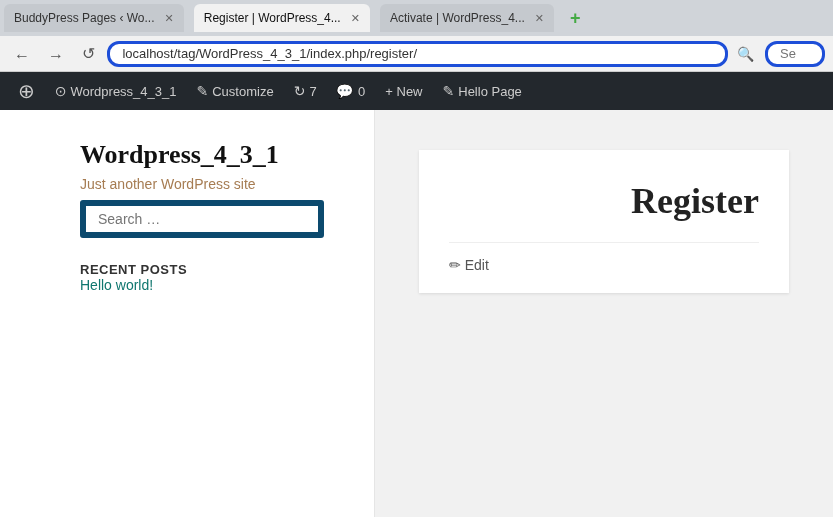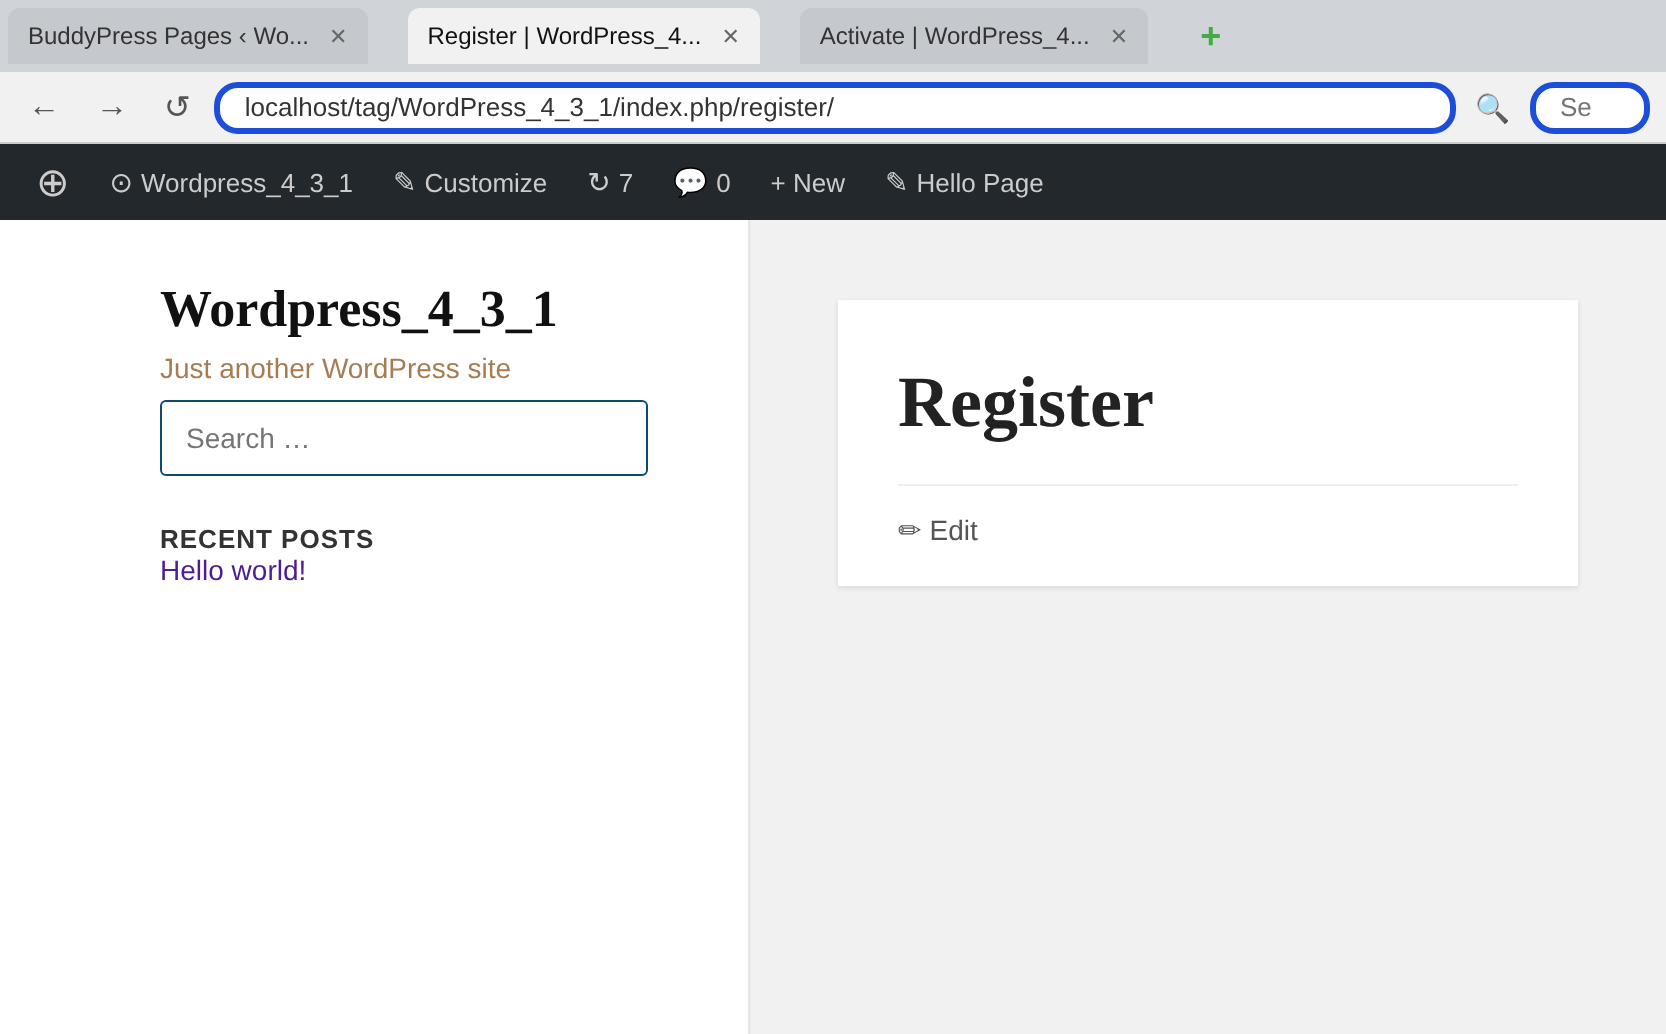--- a/index.html
+++ b/index.html
@@ -8,21 +8,21 @@
     
     .browser-chrome { background: #dde1e6; width: 100%; }
 
     
     .tab-bar {
       display: flex;
       align-items: center;
       background: #d0d4d9;
       height: 36px;
       padding: 0 4px;
-      gap: 20px;
+      gap: 10px;
     }
     .tab {
       display: flex;
       align-items: center;
       height: 28px;
       padding: 0 10px;
       border-radius: 6px 6px 0 0;
       font-size: 12px;
       cursor: pointer;
       gap: 6px;
@@ -135,38 +135,38 @@
       font-family: Georgia, serif;
     }
     .site-tagline {
       color: #a67c52;
       font-size: 14px;
       margin-bottom: 8px;
     }
     .search-box {
       width: 100%;
       height: 38px;
-      border: 1px solid #0c4a6e;
+      border: 6px solid #0c4a6e;
       border-radius: 3px;
       padding: 0 12px;
       font-size: 14px;
       color: #999;
       background: #fff;
       outline: none;
       margin-bottom: 24px;
     }
     .recent-posts-title {
       font-size: 13px;
       font-weight: bold;
       color: #333;
       letter-spacing: 0.5px;
     }
     .recent-post-item {
       font-size: 14px;
-      color: #4c1d95;
+      color: #0f766e;
       cursor: pointer;
     }
 
     
     .main-content {
       flex: 1;
       background: #f1f1f1;
       display: flex;
       flex-direction: column;
       align-items: center;
@@ -177,21 +177,21 @@
       width: 100%;
       max-width: 370px;
       margin: 40px auto 0;
       padding: 30px 30px 20px;
       box-shadow: 0 1px 3px rgba(0,0,0,0.1);
     }
     .register-title {
       font-size: 36px;
       font-weight: bold;
       color: #222;
-      text-align: left;
+      text-align: right;
       font-family: Georgia, serif;
       margin-bottom: 10px;
     }
     .edit-link-section {
       margin-top: 20px;
       padding-top: 14px;
       border-top: 1px solid #eee;
     }
     .edit-link {
       color: #555;

